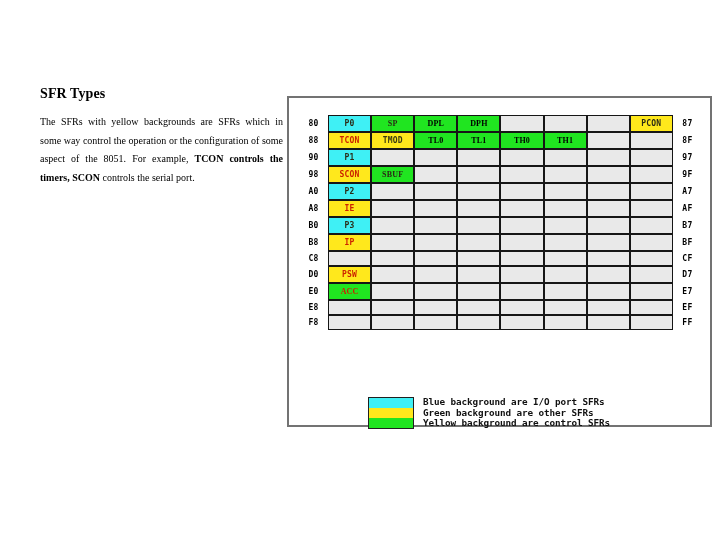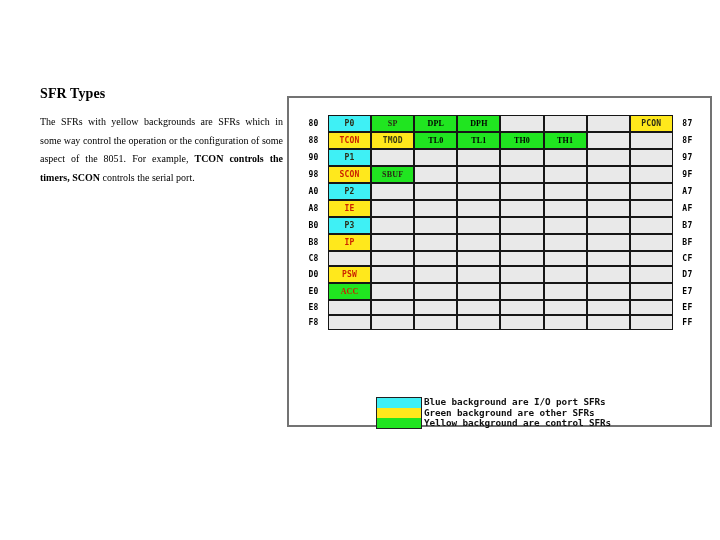--- a/index.html
+++ b/index.html
@@ -120,25 +120,25 @@
   .c-empty  { background: #e9e9e9 !important; }
 
   .t-red   { color: #cc2200; }
   .t-dark  { color: #2b2b16; }
   .t-black { color: #000000; }
   .t-olive { color: #3a3a12; }
 
   
   #legend {
     position: absolute;
-    left: 74px;
+    left: 66px;
     top: 282px;
     display: flex;
     align-items: flex-start;
-    gap: 2px;
+    gap: 9px;
     justify-content: center;
   }
   #legend-swatches {
     width: 44px;
     border: 1px solid #202020;
   }
   #legend-swatches div { height: 10px; }
   #legend-lines {
     font-family: "DejaVu Sans Mono", "Liberation Mono", monospace;
     font-size: 9.3px;

